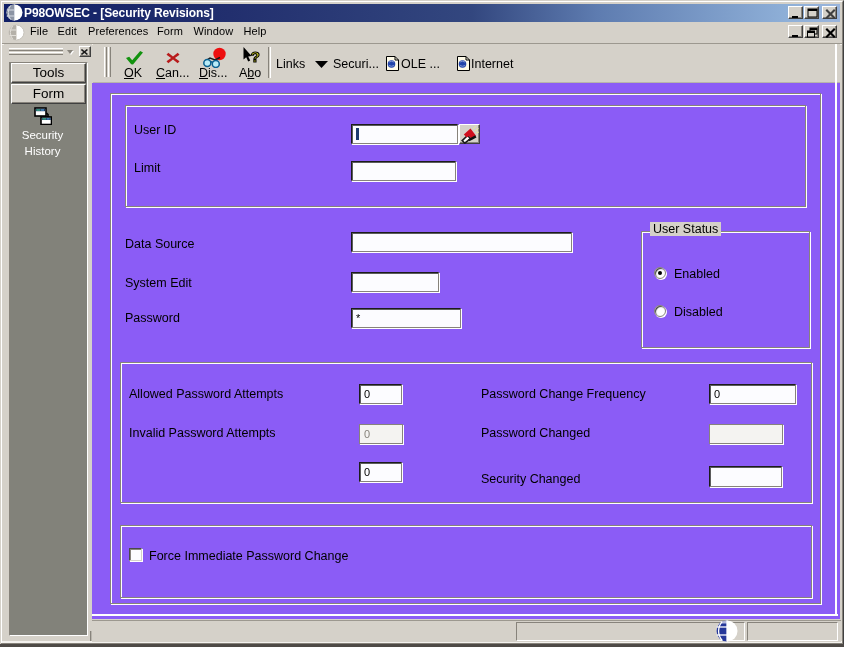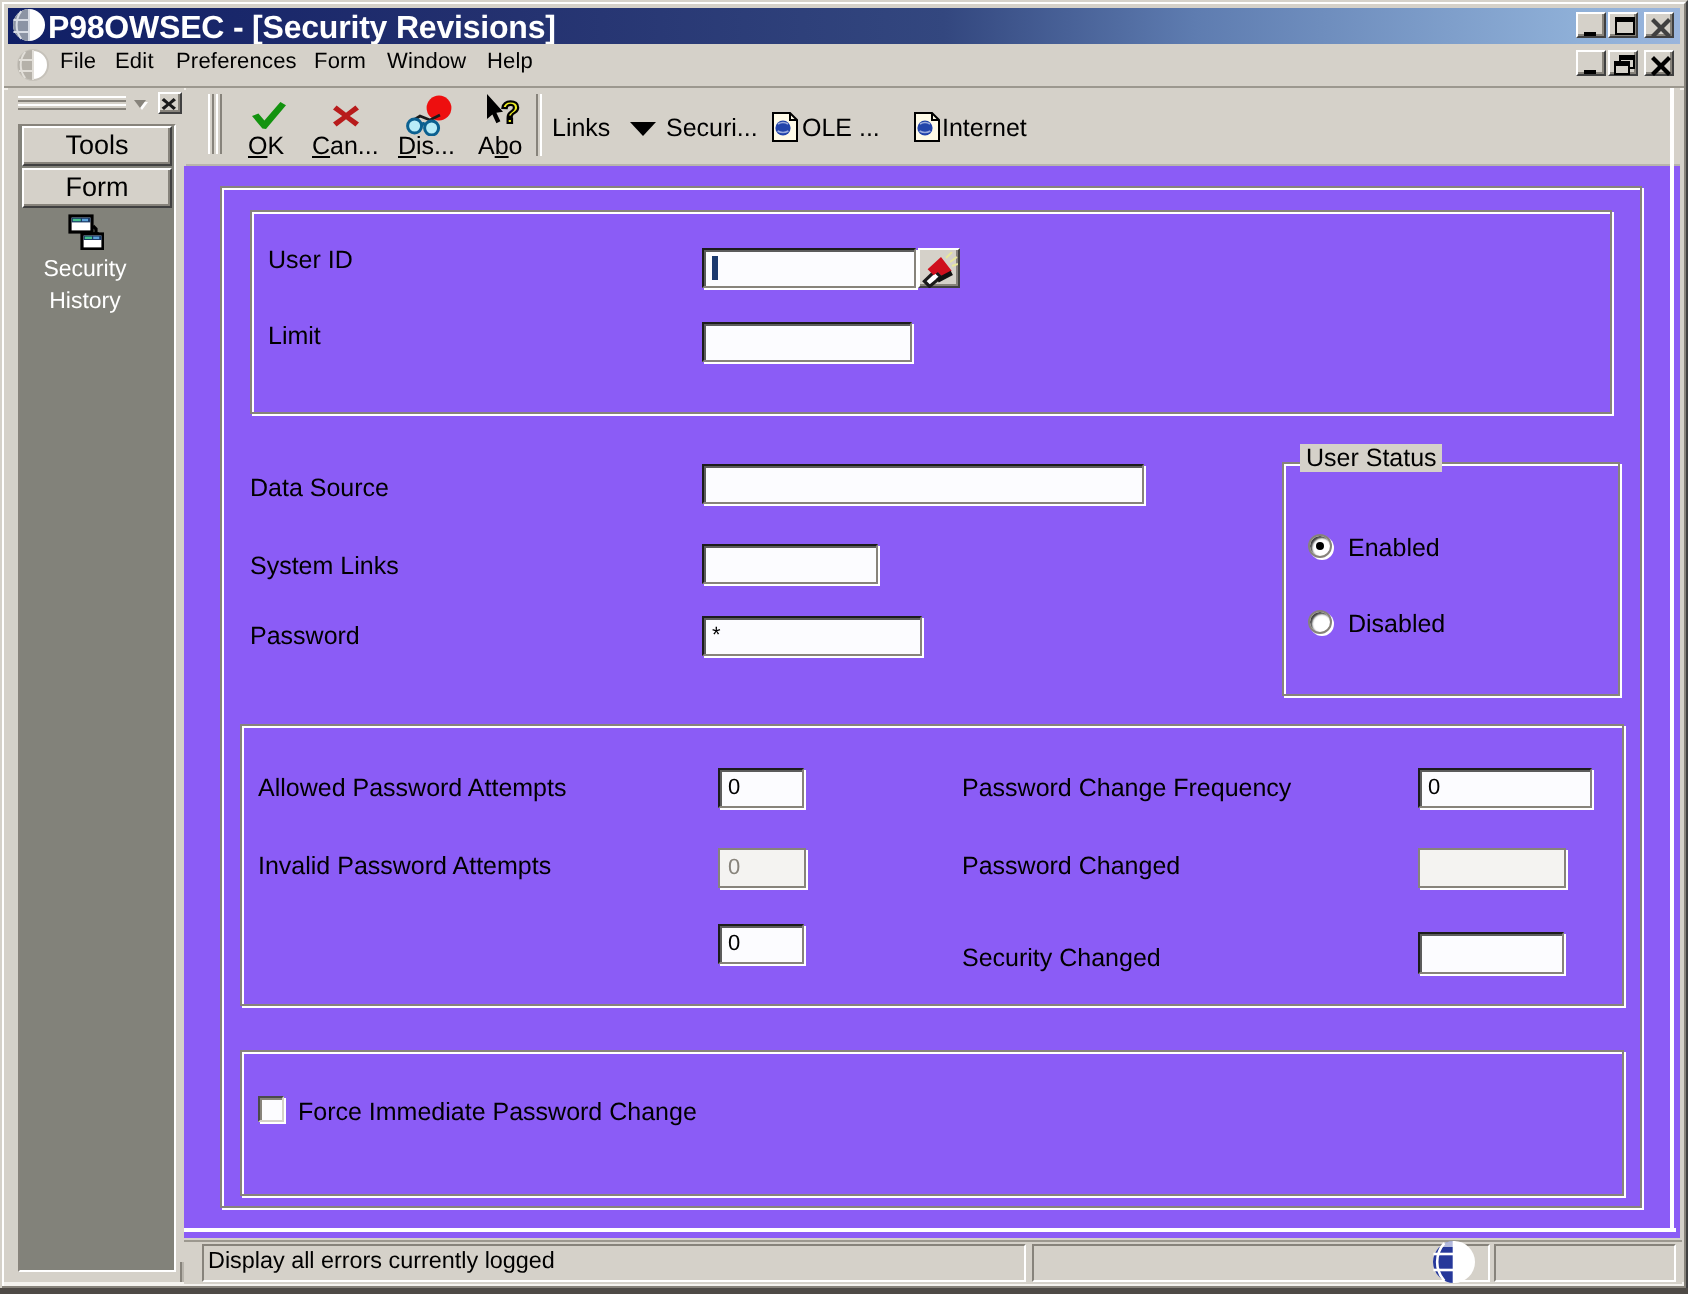--- a/index.html
+++ b/index.html
@@ -14,21 +14,21 @@
 .abs { position: absolute; }
 
 .raised { background:#d5d1c9; border:1px solid; border-color:#ffffff #404040 #404040 #ffffff; box-shadow: inset -1px -1px 0 #87837b; }
 .input { background:#fcfcff; border:1px solid; border-color:#1c1c1c #87837b #87837b #1c1c1c; box-shadow: 1px 1px 0 #ffffff, inset 1px 1px 0 #5c5c5c; font-size:11.5px; }
 .input.dis { border-color:#87837b; box-shadow: 1px 1px 0 #ffffff; background:#f4f3f1; color:#87837b; }
 .lbl { position:absolute; white-space:nowrap; letter-spacing:0px; font-size:12.5px; }
 
 #titlebar { left:4px; top:4px; width:836px; height:18px;
   background: linear-gradient(to right, #101f66 0%, #222f6e 27%, #33477f 56%, #5e7cb0 71%, #8fb0d8 94%, #9ab5dc 100%);
 }
-#title-text { position:absolute; left:20px; top:2px; color:#fff; font-weight:bold; font-size:16px; letter-spacing:-0.1px; }
+#title-text { position:absolute; left:20px; top:2px; color:#fff; font-weight:bold; font-size:12px; letter-spacing:-0.1px; }
 .tbtn { position:absolute; width:15px; height:13px; background:#d5d1c9; border:1px solid; border-color:#ffffff #404040 #404040 #ffffff; box-shadow: inset -1px -1px 0 #87837b; }
 .tbtn svg { position:absolute; left:1px; top:1px; }
 
 #menubar { left:4px; top:22px; width:836px; height:21px; background:#d5d1c9; }
 .menu-item { position:absolute; top:3px; font-size:11px; letter-spacing:0.1px; }
 
 #sidebar { left:4px; top:44px; width:88px; height:587px; background:#d5d1c9; }
 #sidepanel { position:absolute; left:5px; top:18px; width:79px; height:574px; background:#82827a; border:1px solid; border-color:#87837b #ffffff #ffffff #87837b; }
 .sbtn { position:absolute; left:1px; width:75px; height:20px; background:#d5d1c9; border:1px solid; border-color:#ffffff #404040 #404040 #ffffff; box-shadow: inset -1px -1px 0 #87837b; text-align:center; font-size:13.5px; padding-top:1px; }
 
@@ -234,21 +234,21 @@
       <path d="M7.5 9.5 L10.5 12.5 L4.8 17.2 L2.2 14.6 Z" fill="#ffffff" stroke="#1a1a1a" stroke-width="1.6"></path>
       <path d="M10.5 2.5 L3.8 8.6 L6.8 11.6 L9 10 L12.2 13.2 L15.8 9.4 Z" fill="#cf0f1d"></path>
       <path d="M8.8 14.2 L15.9 10.4" stroke="#111" stroke-width="2.4"></path>
     </svg>
   </div>
   <div class="lbl" style="left:42px;top:78px;">Limit</div>
   <div class="input abs" style="left:259px;top:78px;width:105px;height:20px;"></div>
 
   <div class="lbl" style="left:33px;top:154px;">Data Source</div>
   <div class="input abs" style="left:259px;top:149px;width:221px;height:20px;"></div>
-  <div class="lbl" style="left:33px;top:193px;">System Links</div>
+  <div class="lbl" style="left:33px;top:193px;">System Edit</div>
   <div class="input abs" style="left:259px;top:189px;width:88px;height:20px;"></div>
   <div class="lbl" style="left:33px;top:228px;">Password</div>
   <div class="input abs" style="left:259px;top:225px;width:110px;height:20px;padding:3px 0 0 4px;font-size:11px;">*</div>
 
   <div class="grp" style="left:549px;top:148px;width:169px;height:117px;"></div>
   <div class="lbl" style="left:558px;top:139px;background:#d5d1c9;padding:0 3px;">User Status</div>
   <div class="radio" style="left:562px;top:184px;">
       <div class="dot"></div>
     </div>
   <div class="lbl" style="left:582px;top:184px;">Enabled</div>
@@ -275,23 +275,20 @@
 
 <div class="abs" style="left:92px;top:614px;width:746px;height:2px;background:#ffffff;"></div>
 <div class="abs" style="left:835px;top:44px;width:2px;height:572px;background:#ffffff;"></div>
 
 <div class="abs" style="left:2px;top:641px;width:840px;height:2px;background:#f4f2ee;"></div>
 <div class="abs" style="left:1px;top:643px;width:842px;height:1px;background:#87837b;"></div>
 <div class="abs" style="left:0px;top:644px;width:844px;height:3px;background:#4e4a46;"></div>
 
 <div id="statusbar" class="abs">
   <div class="abs" style="left:0px;top:1px;width:749px;height:1px;background:#9c988f;"></div>
-  <div class="stat" style="left:9px;width:412px;">
-      <div style="padding:1px 0 0 2px;font-size:11.7px;">Display all errors currently logged</div>
-    </div>
   <div class="stat" style="left:424px;width:229px;"></div>
   <div class="stat" style="left:655px;width:91px;"></div>
   <svg width="22" height="22" viewBox="0 0 22 22" style="position:absolute;left:624px;top:1px;">
     <circle cx="11" cy="11" r="10.5" fill="#fff"></circle>
     <path d="M11 0.5 A10.5 10.5 0 0 0 11 21.5 Z" fill="#26389a"></path>
     <g stroke="#fff" stroke-width="1.3" fill="none">
       <line x1="11" y1="0.5" x2="11" y2="21.5"></line>
       <line x1="0.7" y1="7" x2="11" y2="7"></line>
       <line x1="0.7" y1="15" x2="11" y2="15"></line>
       <path d="M6.2 1.6 A 14 14 0 0 0 6.2 20.4"></path>

